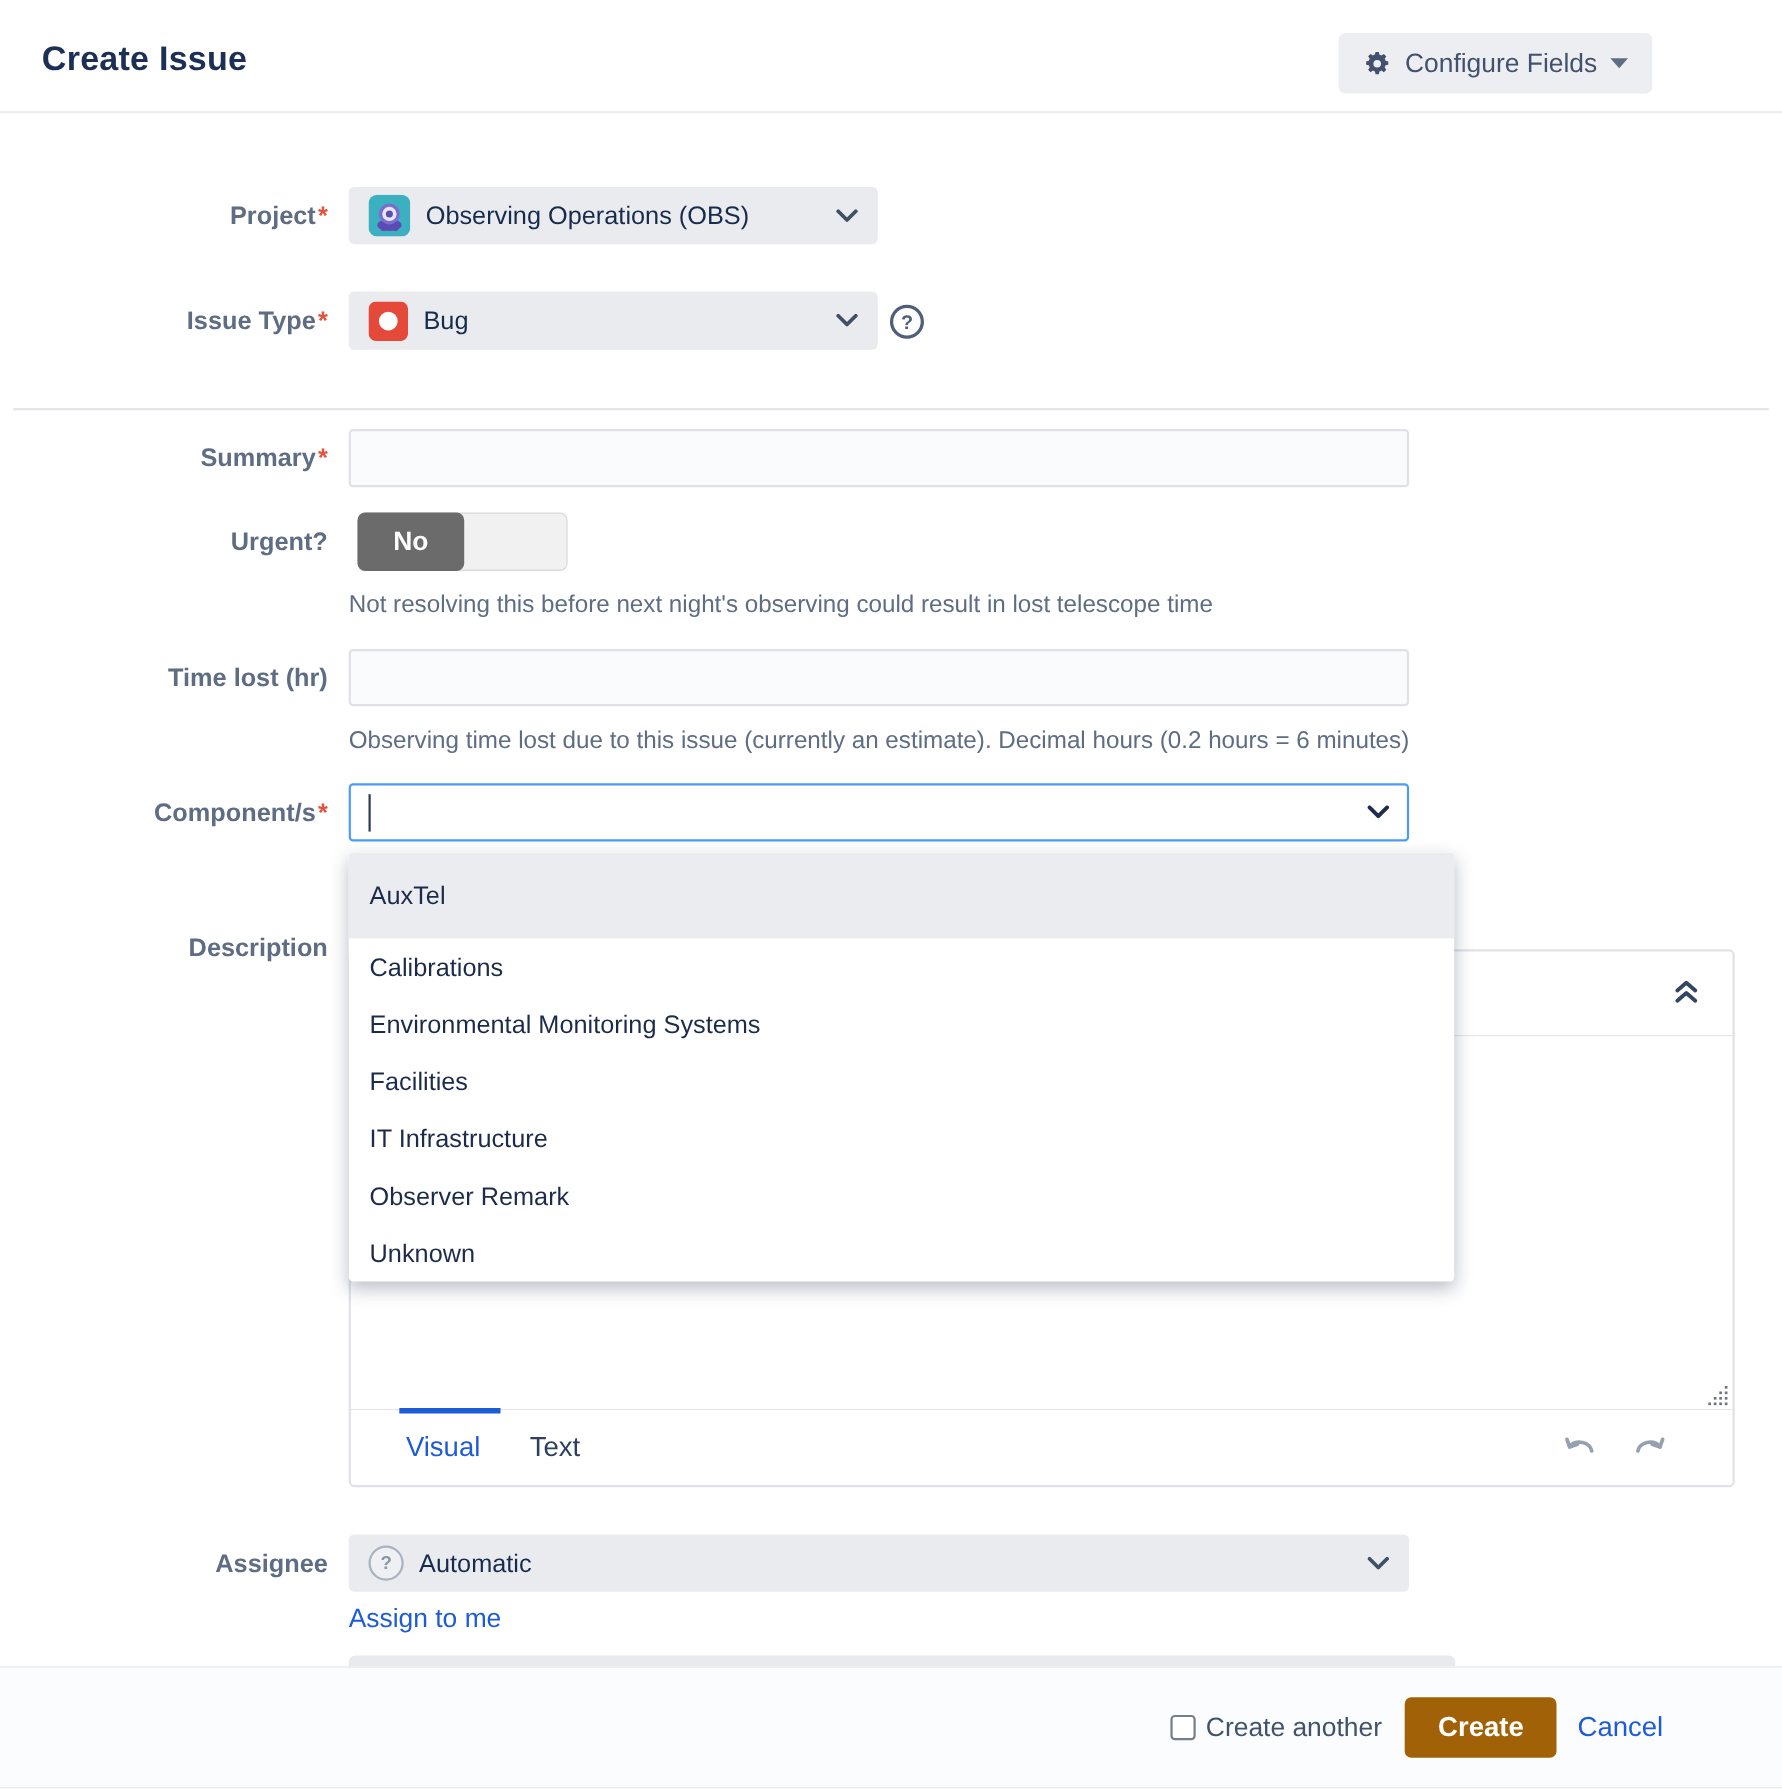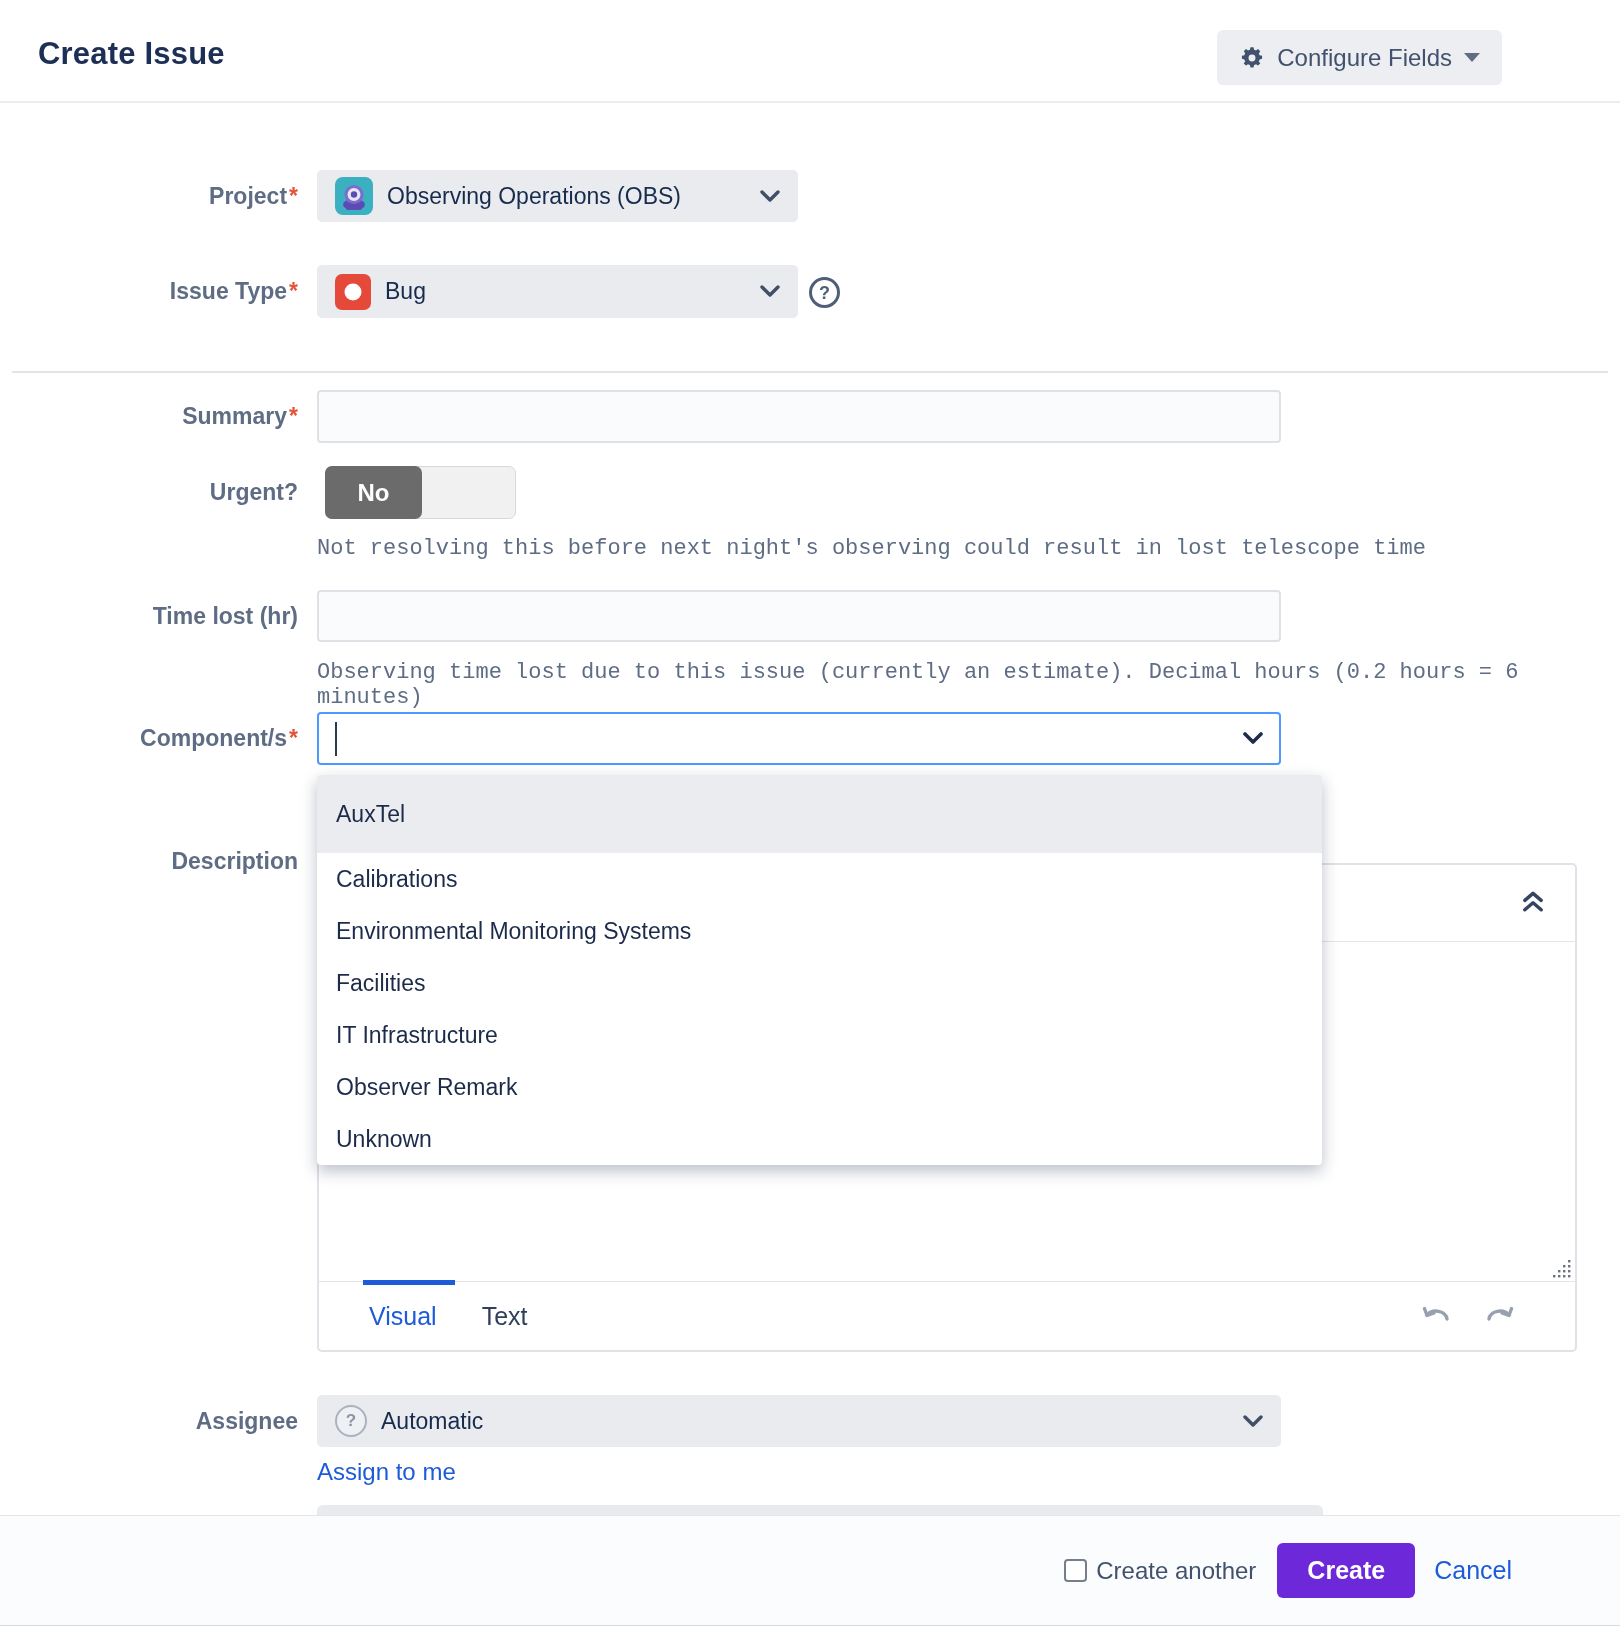--- a/index.html
+++ b/index.html
@@ -29,21 +29,21 @@
   .req { color:#e5533b; margin-left:2px; }
 
   
   .gsel { position:absolute; background:#e9ebef; border-radius:5px;
           display:flex; align-items:center; gap:14px; padding:4px 18px; cursor:pointer; }
   .gsel .val { font-size:23px; color:#172b4d; }
   .chev { margin-left:auto; flex:none; display:flex; align-items:center; }
   .tinput { position:absolute; background:#fafbfc; border:2px solid #dfe1e6;
             border-radius:4px; font-size:23px; color:#172b4d; padding:0 14px;
             font-family:inherit; outline:none; }
-  .helper { position:absolute; left:317px; font-size:22px; color:#5e6c84;font-family:Liberation Mono, monospace; }
+  .helper { position:absolute; left:317px; font-size:22px; color:#5e6c84; }
 
   .divider { position:absolute; left:12px; top:371px; width:1596px; height:2px; background:#e2e4e8; }
 
   
   .toggle { position:absolute; left:325px; top:466px; width:191px; height:53px;
             background:#f1f1f2; border:1px solid #d8d8da; border-radius:7px; cursor:pointer; }
   .toggle-on { position:absolute; left:-1px; top:-1px; width:97px; height:53px;
                background:#6b6b6b; border-radius:7px; color:#fff; font-size:24px;
                font-weight:700; display:flex; align-items:center; justify-content:center; }
 
@@ -86,21 +86,21 @@
   
   .next-field-partial { position:absolute; left:317px; top:1505px; width:1006px; height:10px;
                         background:#e8eaee; border-radius:6px 6px 0 0; }
   .ftr { position:absolute; left:0; top:1515px; width:1620px; height:111px;
          background:#fbfcfd; border-top:1px solid #e3e5e9; border-bottom:1px solid #d8dade; }
   .ftr-inner { position:absolute; right:108px; top:0; height:100%;
                display:flex; align-items:center; gap:19px; }
   .chkwrap { display:flex; align-items:center; gap:9px; cursor:pointer; }
   .chk { width:23px; height:23px; border:2px solid #767e8c; border-radius:4px; background:#fff; }
   .chklabel { font-size:24px; color:#42526e; }
-  .create-btn { height:55px; padding:0 30px; background:#6d28d9; color:#fff; border:none;
+  .create-btn { height:55px; padding:0 30px; background:#a16207; color:#fff; border:none;
                 border-radius:6px; font-size:25px; font-weight:700; cursor:pointer;
                 font-family:inherit; margin-left:2px; }
   .cancel-link { font-size:25px; color:#1d5bd8; cursor:pointer; background:none; border:none;
                  font-family:inherit; }
 
   .icon-flip { transform:scaleX(-1); }
 </style>
 </head>
 <body>
 

